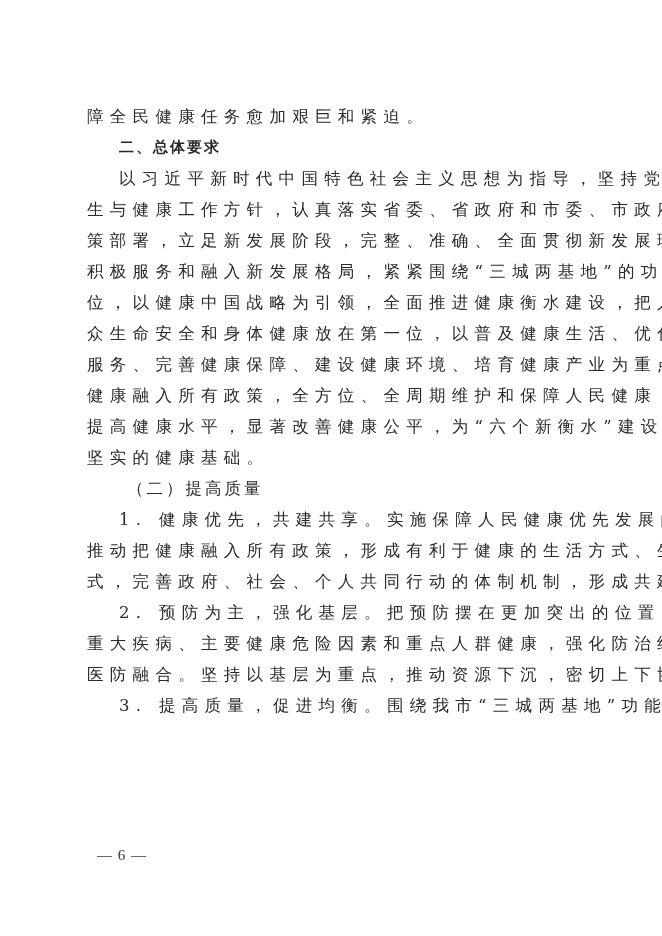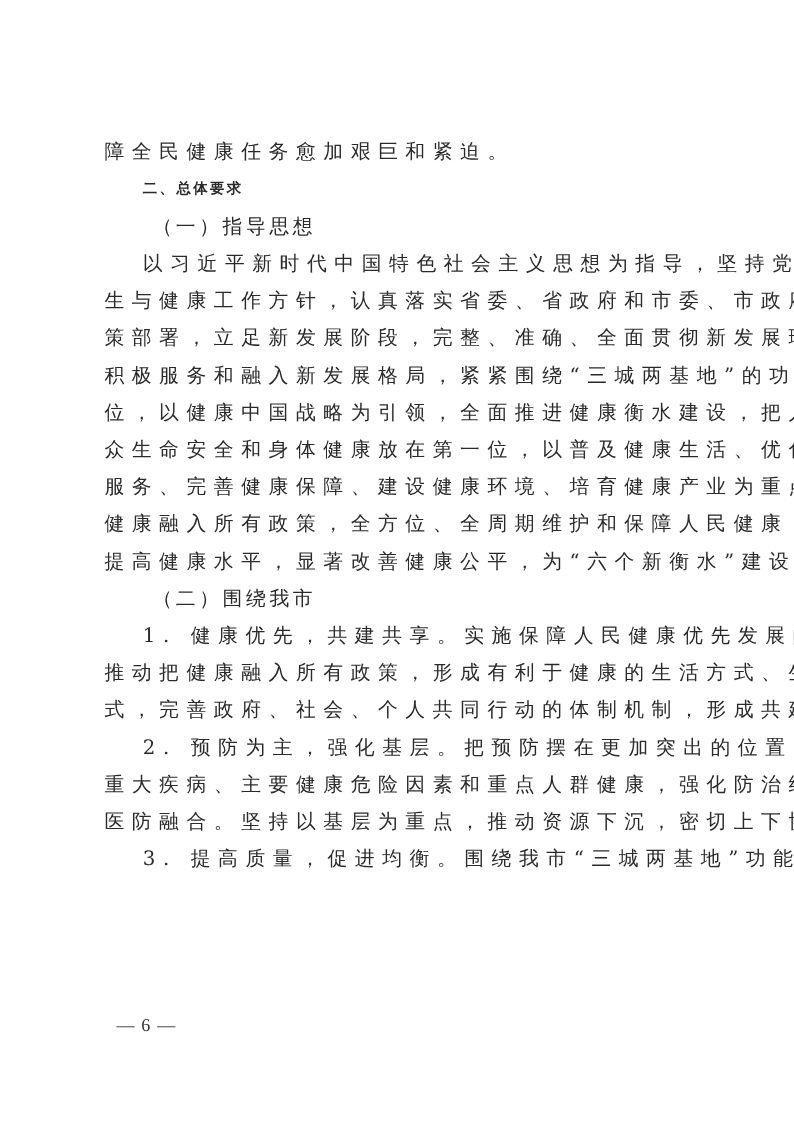--- a/index.html
+++ b/index.html
@@ -1,56 +1,56 @@
 <!DOCTYPE html>
 <html><head>
 <meta charset="utf-8">
 <style>
   html, body { margin: 0; padding: 0; }
   body {
     width: 662px; height: 936px; background: #ffffff; position: relative; overflow: hidden;
     font-family: "DejaVu Serif", "Liberation Serif", serif; color: #2a2a2a;
   }
-  .page { position: absolute; left: 87px; top: 111px; width: 492px; }
+  .page { position: absolute; left: 87px; top: 101px; width: 492px; }
   .line {
     height: 31px; line-height: 31px; font-size: 16.5px; white-space: nowrap;
     letter-spacing: 6.3px; text-align: justify; text-align-last: justify;
   }
   .line.last { text-align-last: left; }
   .indent { padding-left: 32px; }
-  .h1 { padding-left: 32px; font-family: Liberation Sans, sans-serif; font-weight: bold; letter-spacing: 2px; font-size: 12px; text-align-last: left; }
+  .h1 { padding-left: 32px; font-family: Liberation Serif, serif; font-weight: bold; letter-spacing: 2px; font-size: 15px; text-align-last: left; }
   .h2 { padding-left: 40px; letter-spacing: 3px; text-align-last: left; }
   .footer {
     position: absolute; left: 97px; top: 847px; font-size: 15px;
     font-family: "Liberation Serif", "DejaVu Serif", serif; letter-spacing: 1px; color: #333;
   }
 </style>
 </head>
 <body>
 
 <div class="page">
   <div class="line last">障全民健康任务愈加艰巨和紧迫。</div>
 
   <div class="line h1">二、总体要求</div>
 
-  <div class="line h2">（一）指导思想</div>
 
   <div>
     <div class="line indent">以习近平新时代中国特色社会主义思想为指导，坚持党的卫</div>
     <div class="line">生与健康工作方针，认真落实省委、省政府和市委、市政府的决</div>
     <div class="line">策部署，立足新发展阶段，完整、准确、全面贯彻新发展理念，</div>
     <div class="line">积极服务和融入新发展格局，紧紧围绕“三城两基地”的功能定</div>
     <div class="line">位，以健康中国战略为引领，全面推进健康衡水建设，把人民群</div>
     <div class="line">众生命安全和身体健康放在第一位，以普及健康生活、优化健康</div>
     <div class="line">服务、完善健康保障、建设健康环境、培育健康产业为重点，将</div>
     <div class="line">健康融入所有政策，全方位、全周期维护和保障人民健康，大幅</div>
     <div class="line">提高健康水平，显著改善健康公平，为“六个新衡水”建设提供</div>
+    <div class="line last">坚实的健康基础。</div>
   </div>
 
-  <div class="line h2">（二）围绕我市</div>
+  <div class="line h2">（二）提高质量</div>
 
   <div>
     <div class="line indent">1. 健康优先，共建共享。实施保障人民健康优先发展的制度，</div>
     <div class="line">推动把健康融入所有政策，形成有利于健康的生活方式、生产方</div>
     <div class="line">式，完善政府、社会、个人共同行动的体制机制，形成共建共治</div>
   </div>
 
   <div>
     <div class="line indent">2. 预防为主，强化基层。把预防摆在更加突出的位置，聚焦</div>
     <div class="line">重大疾病、主要健康危险因素和重点人群健康，强化防治结合和</div>

